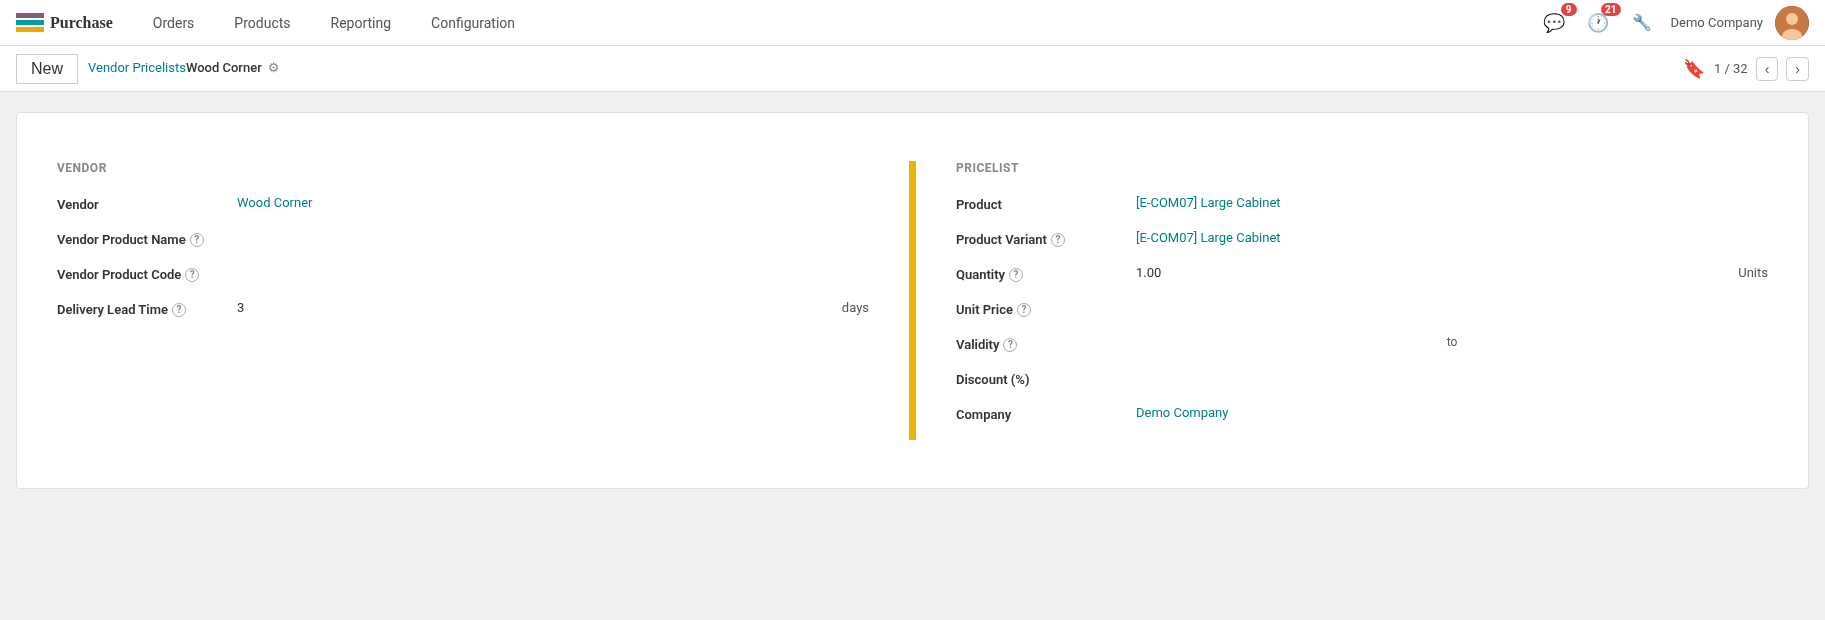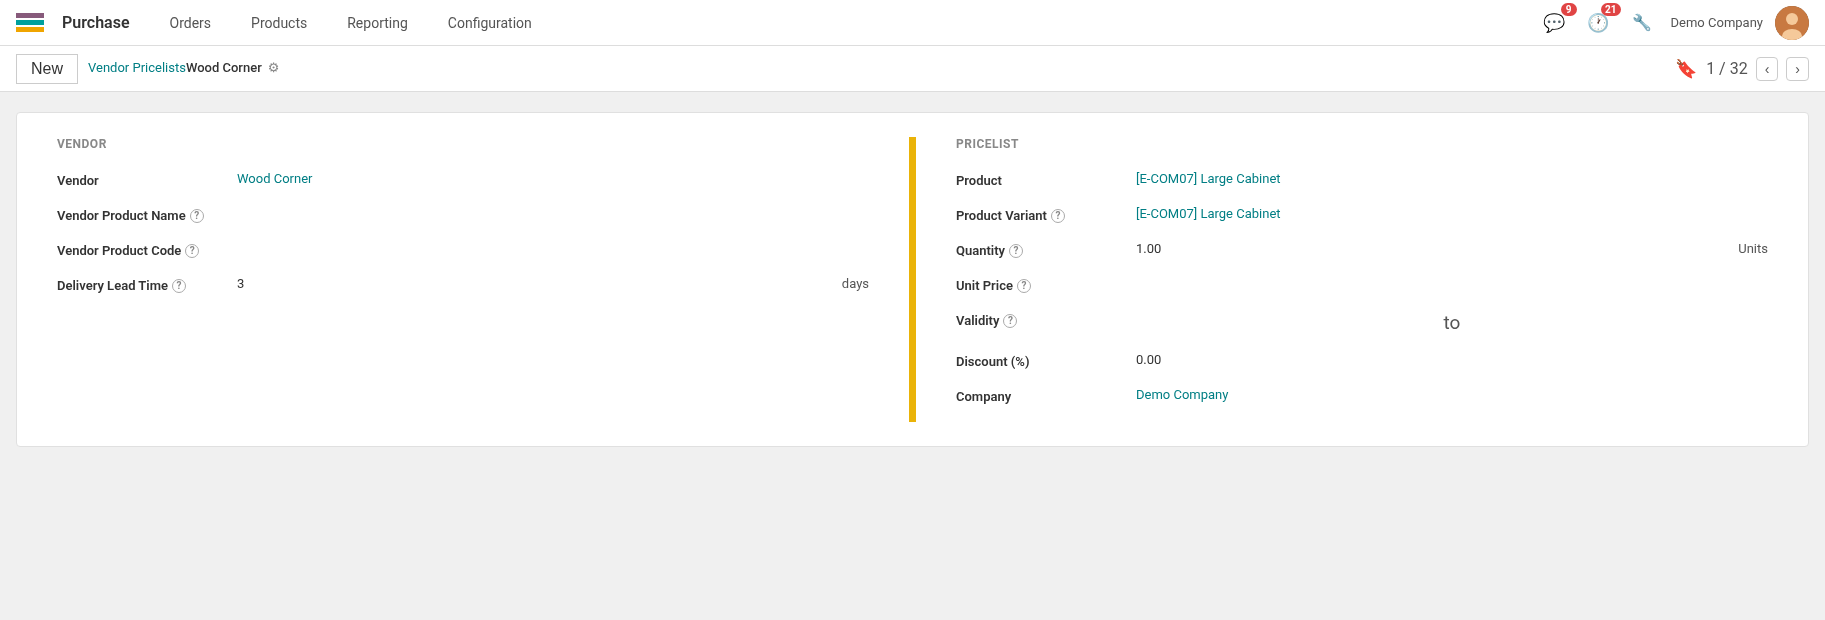--- a/index.html
+++ b/index.html
@@ -11,22 +11,23 @@
       border-bottom: 1px solid #ddd;
       height: 46px;
       display: flex;
       align-items: center;
       padding: 0 16px;
       gap: 0;
     }
     .topnav-logo {
       display: flex;
       align-items: center;
-      gap: 18px;
+      gap: 6px;
       margin-right: 8px;
+      font-family: Liberation Serif, serif;
     }
     .logo-icon {
       width: 28px;
       height: 20px;
       display: flex;
       flex-direction: column;
       gap: 2px;
     }
     .logo-icon span {
       display: block;
@@ -154,42 +155,42 @@
       display: flex;
       align-items: center;
       gap: 8px;
     }
     .bookmark-icon {
       font-size: 18px;
       color: #888;
       cursor: pointer;
     }
     .pager {
-      font-size: 16px;
+      font-size: 13px;
       color: #555;
     }
     .pager-btn {
       background: none;
       border: 1px solid #ccc;
       border-radius: 4px;
       padding: 3px 8px;
       cursor: pointer;
       font-size: 14px;
       color: #555;
     }
 
     
     .main-content {
       padding: 20px 16px;
     }
     .form-card {
       background: #fff;
       border: 1px solid #e0e0e0;
       border-radius: 4px;
-      padding: 24px 40px;
+      padding: 48px 40px;
     }
     .form-columns {
       display: flex;
       gap: 0;
     }
     .form-col {
       flex: 1;
       padding-right: 40px;
     }
     .form-col:last-child {
@@ -247,21 +248,21 @@
     .form-unit {
       font-size: 13px;
       color: #555;
     }
     .form-value-link {
       color: #017e84;
       cursor: pointer;
     }
 
     .to-label {
-      font-size: 19px;
+      font-size: 12px;
       color: #555;
     }
   </style>
 </head>
 <body>
 
 <div class="topnav">
   <div class="topnav-logo">
     <div class="logo-icon">
       <span></span>
@@ -397,21 +398,20 @@
           </span>
           <div class="form-value-inline">
             <span class="form-value"></span>
             <span class="to-label">to</span>
             <span class="form-value"></span>
           </div>
         </div>
 
         <div class="form-row">
           <span class="form-label">Discount (%)</span>
-          <span class="form-value">0.00</span>
         </div>
 
         <div class="form-row">
           <span class="form-label">Company</span>
           <span class="form-value form-value-link">Demo Company</span>
         </div>
       </div>
     </div>
   </div>
 </div>

